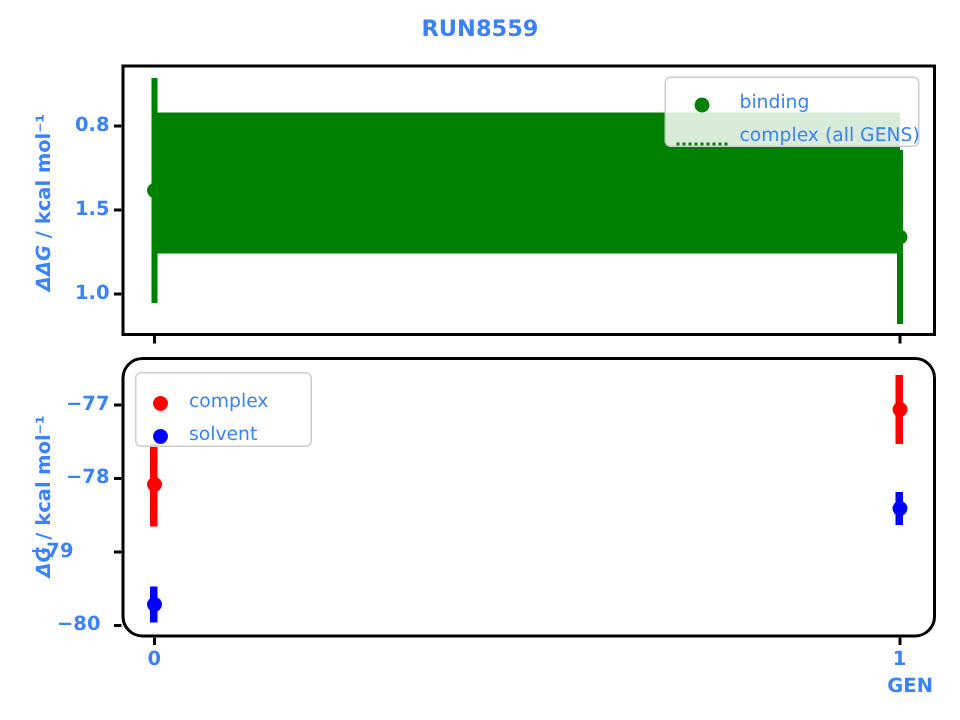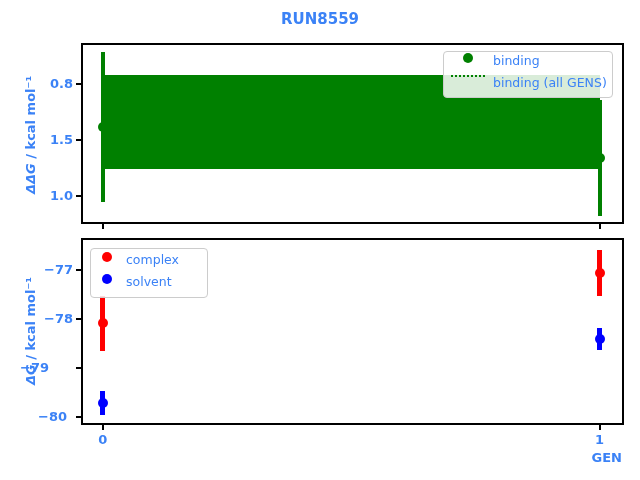--- a/index.html
+++ b/index.html
@@ -10,21 +10,21 @@
     padding-left:28px;
   }
   .suptitle{
     position:absolute;left:0;top:10px;width:640px;text-align:center;
     font-size:15px;font-weight:bold;
   }
   .plot{
     position:absolute;border:2px solid #000;background:#fff;box-sizing:border-box;
   }
   #plot-top{left:81px;top:43px;width:543px;height:181px;}
-  #plot-bottom{left:81px;top:238px;width:543px;height:187px;}
+  #plot-bottom{left:81px;top:238px;width:543px;height:187px;border-radius:14px;}
   .band{position:absolute;}
   .ebar{position:absolute;}
   .pt{position:absolute;width:10px;height:10px;border-radius:50%;}
   .tick{position:absolute;background:#000;}
   .ticklabel{
     position:absolute;font-size:13px;font-weight:bold;white-space:nowrap;
     line-height:16px;
   }
   .ticklabel.y{text-align:right;}
   .ticklabel.x{text-align:center;}
@@ -37,21 +37,21 @@
   .xlabel{
     position:absolute;left:83px;top:450px;width:539px;text-align:right;
     font-size:13px;font-weight:bold;
   }
   .legend{
     position:absolute;background:rgba(255,255,255,0.85);
     border:1px solid #cccccc;border-radius:4px;box-sizing:border-box;
   }
   #legend-top{left:443px;top:51px;width:170px;height:47px;padding:1px 0 0 4px;}
   #legend-bottom{left:90px;top:248px;width:118px;height:50px;padding:3px 0 0 2px;}
-  .lrow{display:flex;align-items:flex-start;height:22px;}
+  .lrow{display:flex;align-items:flex-end;height:22px;}
   .lhandle{display:flex;align-items:center;justify-content:center;flex:none;}
   #legend-top .lhandle{width:40px;}
   #legend-bottom .lhandle{width:28px;}
   .llabel{font-size:12.5px;margin-left:5px;white-space:nowrap;}
   .dot{width:10px;height:10px;border-radius:50%;display:inline-block;}
   .dot-green{background:#008000;}
   .dot-blue{background:#0000ff;}
   .dot-red{background:#ff0000;}
   .dotline{width:34px;height:0;border-top:2px dotted #008000;display:inline-block;}
 </style>
@@ -114,21 +114,21 @@
     <div class="lrow">
       <span class="lhandle">
           <span class="dot dot-green"></span>
         </span>
       <span class="llabel">binding</span>
     </div>
     <div class="lrow">
       <span class="lhandle">
           <span class="dotline"></span>
         </span>
-      <span class="llabel">binding (all GENS)</span>
+      <span class="llabel">complex (all GENS)</span>
     </div>
   </div>
 
   <div class="legend" id="legend-bottom">
     <div class="lrow">
       <span class="lhandle">
           <span class="dot dot-red"></span>
         </span>
       <span class="llabel">complex</span>
     </div>

